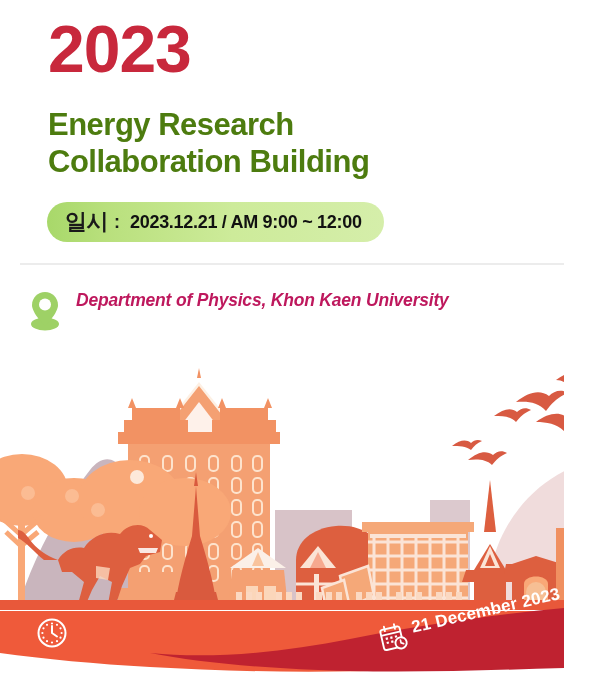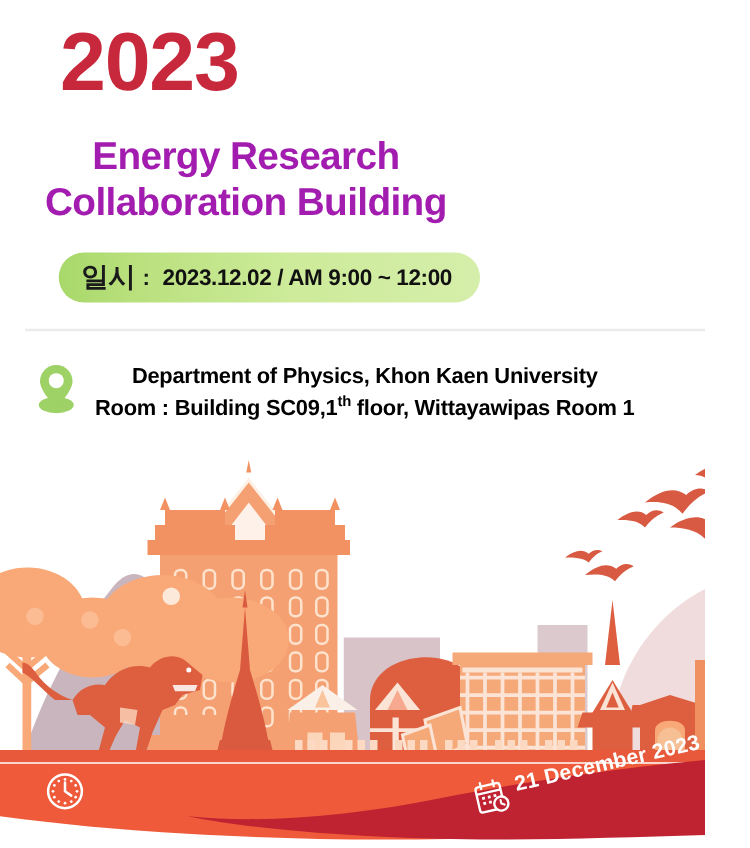--- a/index.html
+++ b/index.html
@@ -9,39 +9,38 @@
   }
   body {
     font-family: "Liberation Sans", sans-serif;
   }
   #poster {
     position: relative;
     width: 564px;
     height: 678px;
     background: #ffffff;
     overflow: hidden;
-    text-align: center;
   }
 
   
   .year {
     position: absolute;
     left: 48px;
     top: 16px;
     font-size: 66px;
     font-weight: bold;
     letter-spacing: -1px;
     color: #c8283c;
     line-height: 1;
   }
   .title-block {
     position: absolute;
-    left: 36px;
+    left: 48px;
     top: 107px;
-    color: #a21caf;
+    color: #4d7c0f;
     font-size: 31px;
     font-weight: bold;
     line-height: 1.18;
     letter-spacing: -0.5px;
   }
   .title-line { display: block; white-space: nowrap; }
 
   
   .date-pill {
     position: absolute;
@@ -92,23 +91,24 @@
     top: 289px;
     width: 34px;
     height: 42px;
   }
   .loc-text {
     position: absolute;
     left: 76px;
     top: 288px;
     font-size: 17.5px;
     font-weight: bold;
-    color: #000000;
+    color: #be185d;
     line-height: 1.45;
     letter-spacing: -0.2px;
+    font-style: italic;
   }
   .loc-line { display: block; white-space: nowrap; }
   .loc-line sup { font-size: 0.68em; vertical-align: super; }
 
   
   .skyline {
     position: absolute;
     left: 0;
     top: 360px;
     width: 600px;
@@ -170,34 +170,33 @@
   <div class="year">2023</div>
 
   <div class="title-block">
     <span class="title-line">Energy Research</span>
     <span class="title-line">Collaboration Building</span>
   </div>
 
   <div class="date-pill">
     <span class="pill-label">일시</span>
     <span class="pill-colon">:</span>
-    <span class="pill-value">2023.12.02 / AM 9:00 ~ 12:00</span>
+    <span class="pill-value">2023.12.21 / AM 9:00 ~ 12:00</span>
   </div>
 
   <div class="divider"></div>
 
   <svg class="loc-pin" viewBox="0 0 34 42">
     <ellipse cx="17" cy="35" rx="14" ry="6.5" fill="#9ed166"></ellipse>
     <path d="M17 3 C9.8 3 4 8.8 4 16 C4 24.5 17 37 17 37 C17 37 30 24.5 30 16 C30 8.8 24.2 3 17 3 Z" fill="#9ed166"></path>
     <circle cx="17" cy="15.5" r="6" fill="#ffffff"></circle>
   </svg>
 
   <div class="loc-text">
     <span class="loc-line">Department of Physics, Khon Kaen University</span>
-    <span class="loc-line"><span>Room : Building SC09,1</span><sup>th</sup><span> floor, Wittayawipas Room 1</span></span>
   </div>
 
   <svg class="skyline" viewBox="0 0 600 250">
     <defs>
       <clipPath id="clipAll">
           <rect x="0" y="0" width="600" height="250"></rect>
         </clipPath>
     </defs>
     <g clip-path="url(#clipAll)">
 

